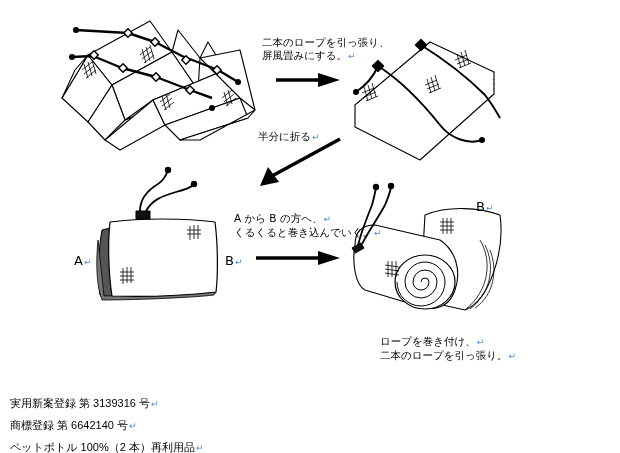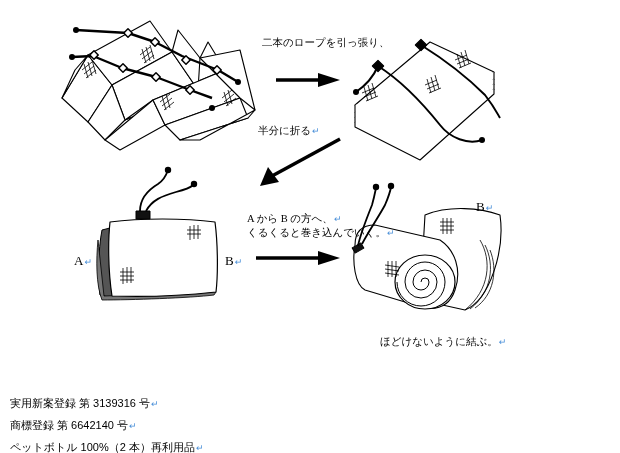--- a/index.html
+++ b/index.html
@@ -1,18 +1,18 @@
 <!DOCTYPE html>
 <html><head>
 <meta charset="utf-8">
 <style>
   html, body { margin:0; padding:0; background:#fff; }
   body { width:620px; height:453px; position:relative; overflow:hidden;
          font-family: "DejaVu Sans", "Liberation Sans", sans-serif; color:#000; }
-  .abs { position:absolute;font-family:Liberation Serif, serif; }
+  .abs { position:absolute; }
   .cap { font-size:10.5px; line-height:13px; white-space:nowrap; }
   .lbl { font-size:13px; line-height:14px; white-space:nowrap; }
   .ret { color:#4a90d9; font-size:9px; margin-left:1px; }
   .notes { font-family: Liberation Sans, sans-serif; font-size:11px; line-height:21px;margin-top:22px; }
   .notes div { white-space:nowrap; }
   svg { position:absolute; left:0; top:0; }
 </style>
 </head>
 <body>
 
@@ -142,33 +142,35 @@
     </g>
     <g fill="#000" stroke="none">
         <circle cx="376" cy="187" r="3.2"></circle>
         <circle cx="391" cy="186" r="3.2"></circle>
       </g>
   </g>
 </svg>
 
 <div class="abs cap" style="left:262px; top:36px;">
   <div><span>二本のロープを引っ張り、</span></div>
+  <div><span>屏風畳みにする。</span><span class="ret">↵</span></div>
 </div>
 
-<div class="abs cap" style="left:258px; top:124px;">
+<div class="abs cap" style="left:258px; top:130px;">
   <span>半分に折る</span><span class="ret">↵</span>
 </div>
 
-<div class="abs cap" style="left:234px; top:212px;margin-left:13px;">
+<div class="abs cap" style="left:234px; top:212px;">
   <div><span>A から B の方へ、</span><span class="ret">↵</span></div>
   <div><span>くるくると巻き込んでいく。</span><span class="ret">↵</span></div>
 </div>
 
 <div class="abs cap" style="left:380px; top:335px;">
-  <div><span>ほどけないように結ぶ。</span><span class="ret">↵</span></div>
+  <div><span>ロープを巻き付け、</span><span class="ret">↵</span></div>
+  <div><span>二本のロープを引っ張り。</span><span class="ret">↵</span></div>
 </div>
 
 <div class="abs lbl" style="left:74px; top:254px;">
   <span>A</span><span class="ret">↵</span>
 </div>
 <div class="abs lbl" style="left:225px; top:254px;">
   <span>B</span><span class="ret">↵</span>
 </div>
 <div class="abs lbl" style="left:476px; top:200px;">
   <span>B</span><span class="ret">↵</span>

